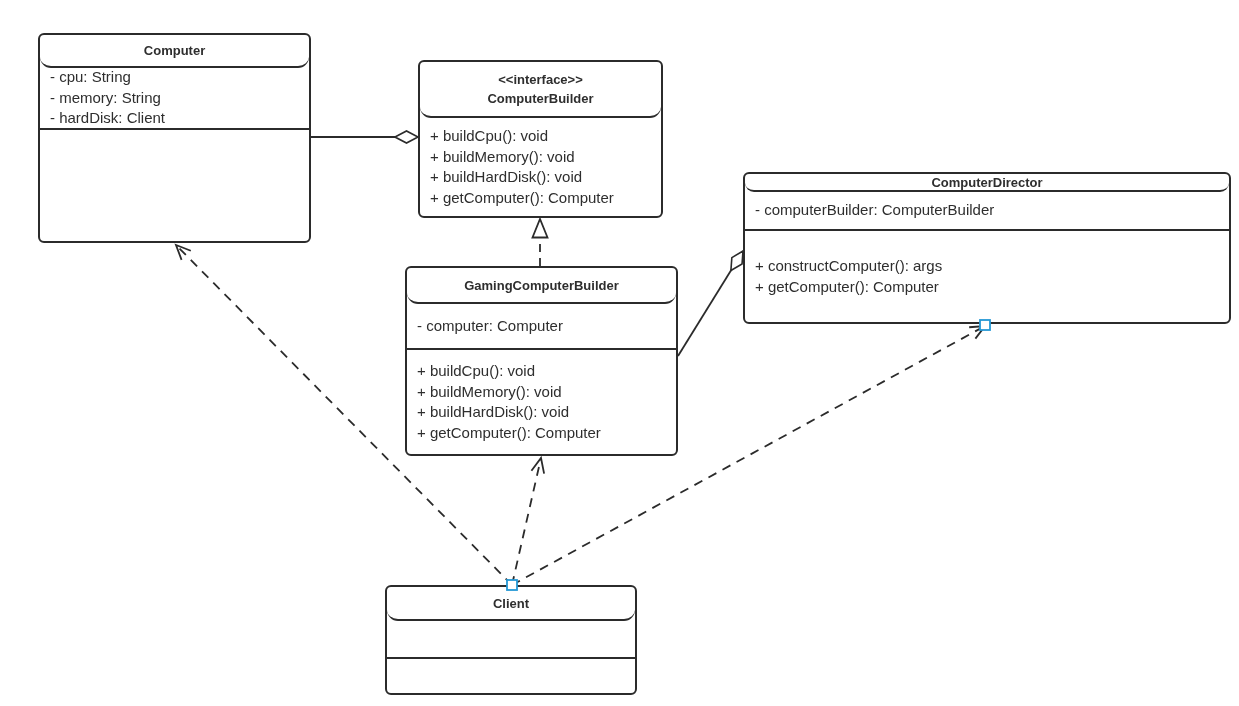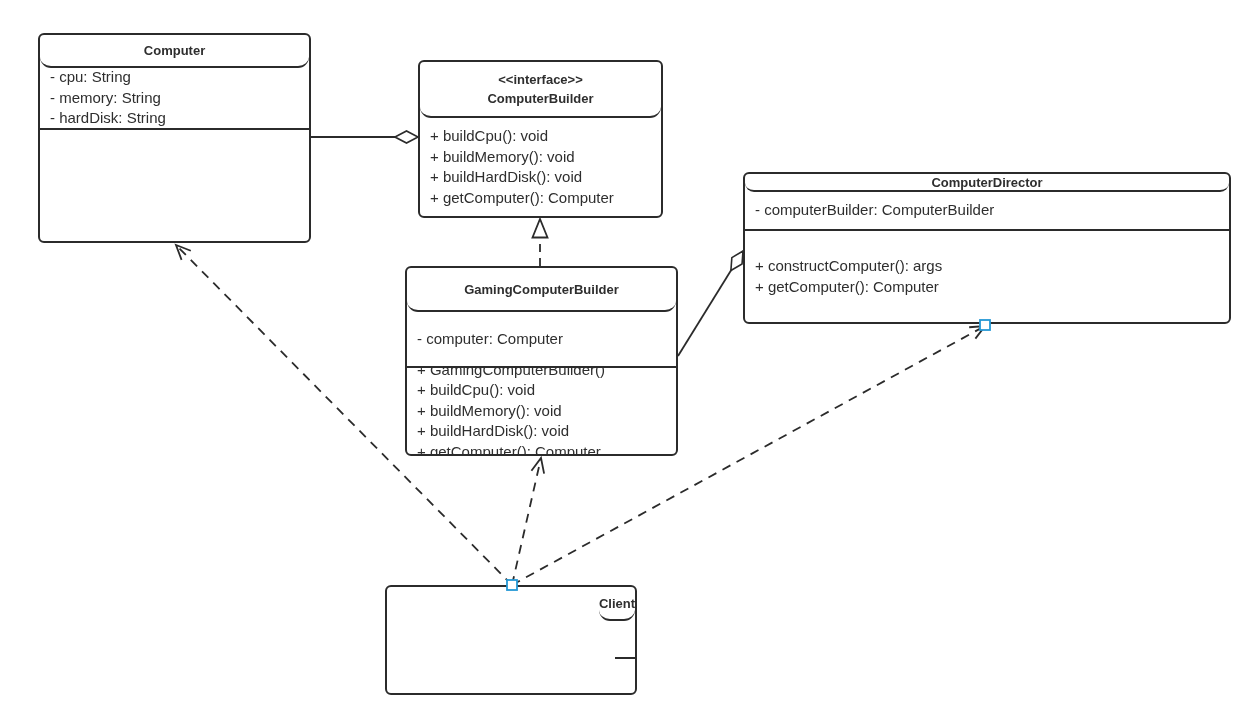--- a/index.html
+++ b/index.html
@@ -58,21 +58,21 @@
 </head>
 <body>
 
 <div class="canvas">
 
   <div class="uml-class" style="left:38px; top:33px; width:273px; height:210px;">
     <div class="uml-title" style="height:33px;">Computer</div>
     <div class="compartment attrs" style="height:62px;">
       <div class="member">- cpu: String</div>
       <div class="member">- memory: String</div>
-      <div class="member">- hardDisk: String</div>
+      <div class="member">- hardDisk: Client</div>
     </div>
   </div>
 
   <div class="uml-class" style="left:418px; top:60px; width:245px; height:158px;">
     <div class="uml-title" style="height:56px;">
       <div>&lt;&lt;interface&gt;&gt;</div>
       <div>ComputerBuilder</div>
     </div>
     <div class="compartment methods">
       <div class="member">+ buildCpu(): void</div>
@@ -87,34 +87,33 @@
     <div class="compartment attrs" style="height:39px;justify-content:center;">
       <div class="member">- computerBuilder: ComputerBuilder</div>
     </div>
     <div class="compartment methods">
       <div class="member">+ constructComputer(): args</div>
       <div class="member">+ getComputer(): Computer</div>
     </div>
   </div>
 
   <div class="uml-class" style="left:405px; top:266px; width:273px; height:190px;">
-    <div class="uml-title" style="height:44px;">GamingComputerBuilder</div>
-    <div class="compartment attrs" style="height:56px;">
+    <div class="uml-title" style="height:36px;">GamingComputerBuilder</div>
+    <div class="compartment attrs" style="height:46px;">
       <div class="member">- computer: Computer</div>
     </div>
     <div class="compartment methods">
-      <div class="member">+ GamingComputerBuilder()</div>
       <div class="member">+ buildCpu(): void</div>
       <div class="member">+ buildMemory(): void</div>
       <div class="member">+ buildHardDisk(): void</div>
       <div class="member">+ getComputer(): Computer</div>
     </div>
   </div>
 
-  <div class="uml-class" style="left:385px; top:585px; width:252px; height:110px;align-items:flex-end;">
+  <div class="uml-class" style="left:385px; top:585px; width:252px; height:110px;">
     <div class="uml-title" style="height:34px;">Client</div>
     <div class="compartment attrs" style="height:38px;"></div>
   </div>
 
   <svg class="connectors" xmlns="http://www.w3.org/2000/svg" width="1239" height="706" viewBox="0 0 1239 706">
     <defs>
       <marker id="diamond" markerUnits="userSpaceOnUse" markerWidth="26" markerHeight="16" refX="24" refY="8" orient="auto">
         <path d="M1,8 L12.5,2 L24,8 L12.5,14 Z" fill="#ffffff" stroke="#2b2b2b" stroke-width="1.6"></path>
       </marker>
       <marker id="hollow-triangle" markerUnits="userSpaceOnUse" markerWidth="22" markerHeight="20" refX="20" refY="9" orient="auto">

